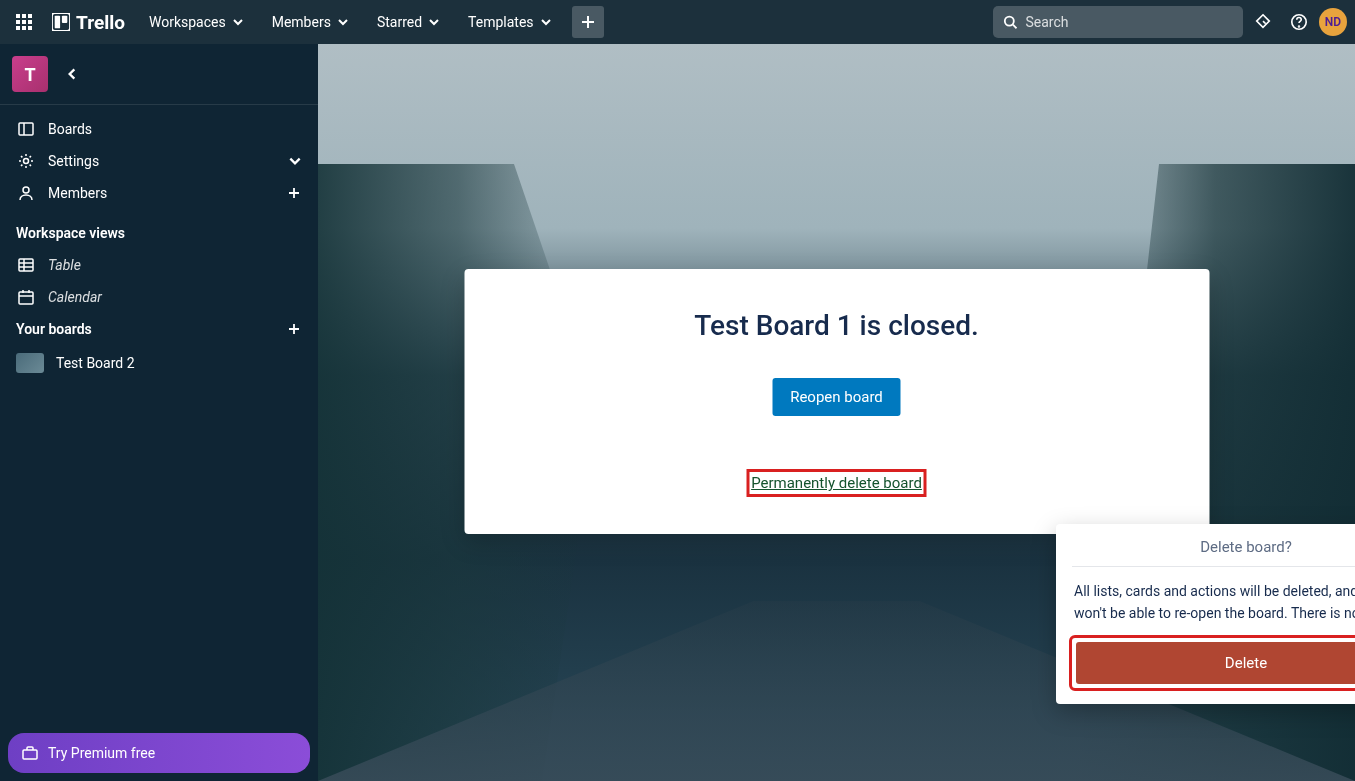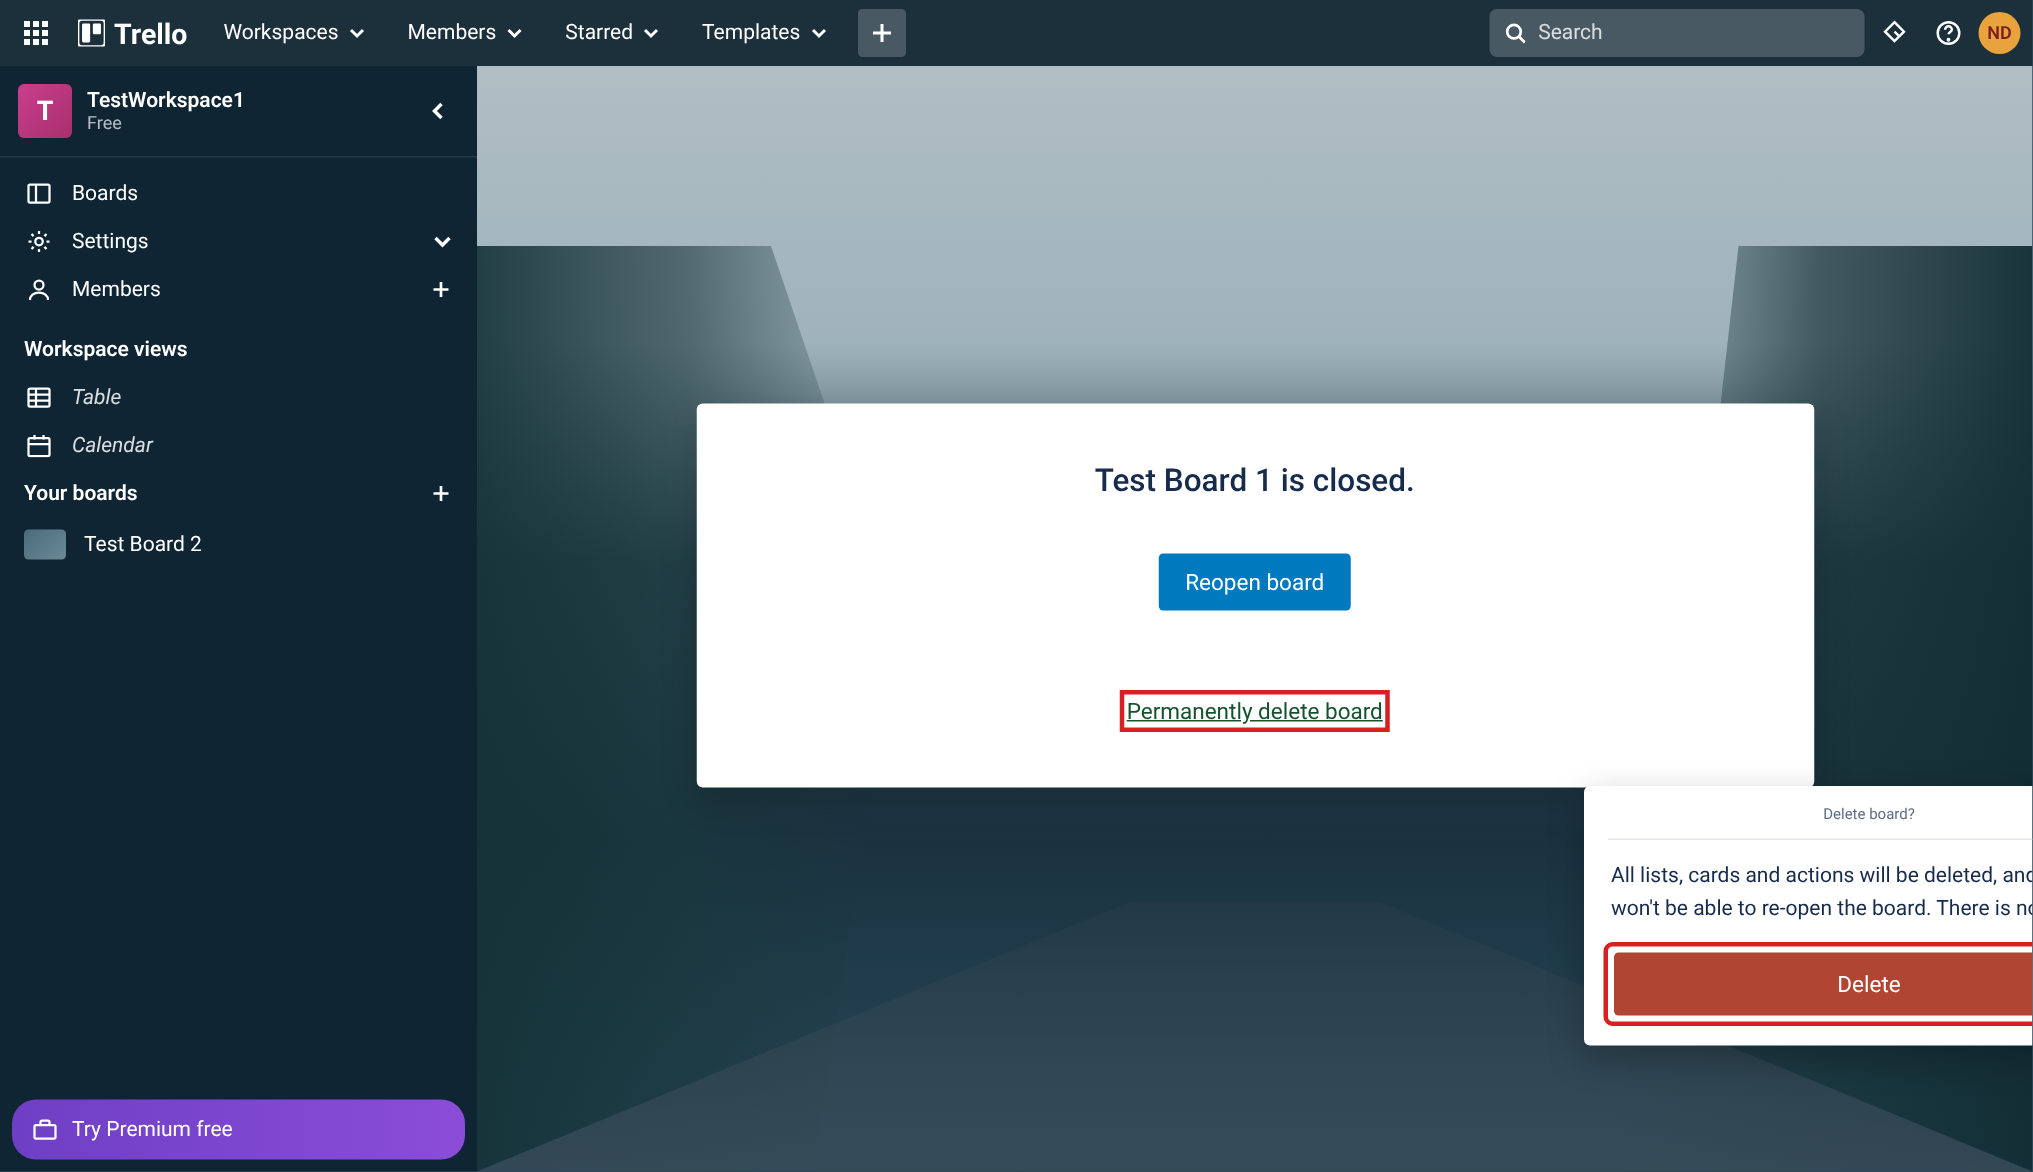--- a/index.html
+++ b/index.html
@@ -9,21 +9,21 @@
 .header { height: 44px; background: rgba(0,0,0,0.35); display: flex; align-items: center; padding: 0 8px; color: #fff; gap: 4px; }
 .apps-icon { width: 32px; height: 32px; display: flex; align-items: center; justify-content: center; cursor: pointer; border-radius: 3px; }
 .trello-logo { display: flex; align-items: center; gap: 6px; font-weight: 700; font-size: 19px; padding: 0 8px; text-align: right; }
 .nav-item { padding: 6px 12px; display: flex; align-items: center; gap: 6px; font-size: 14px; cursor: pointer; border-radius: 3px; }
 .create-btn { width: 32px; height: 32px; background: rgba(255,255,255,0.2); border-radius: 3px; display: flex; align-items: center; justify-content: center; cursor: pointer; margin-left: 4px; }
 .header-spacer { flex: 1; }
 .search-box { width: 250px; height: 32px; background: rgba(255,255,255,0.2); border-radius: 5px; display: flex; align-items: center; padding: 0 10px; gap: 8px; color: #fff; }
 .search-box input { background: transparent; border: none; color: #86efac; outline: none; font-size: 14px; width: 100%; }
 .search-box input::placeholder { color: rgba(255,255,255,0.8); }
 .header-icon { width: 32px; height: 32px; display: flex; align-items: center; justify-content: center; cursor: pointer; border-radius: 50%; }
-.avatar { width: 28px; height: 28px; border-radius: 50%; background: #e8a33d; color: #7f1d1d; display: flex; align-items: center; justify-content: center; font-size: 12px; font-weight: 600; }
+.avatar { width: 28px; height: 28px; border-radius: 50%; background: #e8a33d; color: #4c1d95; display: flex; align-items: center; justify-content: center; font-size: 12px; font-weight: 600; }
 
 
 .main { display: flex; height: calc(100% - 44px); }
 
 
 .sidebar { width: 318px; background: rgba(10,30,45,0.85); color: #fff; display: flex; flex-direction: column; position: relative; }
 .workspace-header { display: flex; align-items: center; padding: 12px 12px; gap: 10px; border-bottom: 1px solid rgba(255,255,255,0.1); }
 .workspace-avatar { width: 36px; height: 36px; background: linear-gradient(135deg, #c93e8c, #a8306e); border-radius: 4px; display: flex; align-items: center; justify-content: center; font-weight: 700; font-size: 18px; }
 .workspace-info { flex: 1; }
 .workspace-name { font-size: 14px; font-weight: 600; }
@@ -44,29 +44,29 @@
 
 
 .content { flex: 1; position: relative; background: linear-gradient(180deg, #b0bec4 0%, #9fb3bb 25%, #304a56 45%, #1a3240 70%, #2a4a5a 100%); overflow: hidden; }
 .trees-left, .trees-right { position: absolute; top: 120px; bottom: 0; width: 280px; }
 .trees-left { left: 0; background: linear-gradient(90deg, rgba(20,50,55,0.9), rgba(25,55,60,0.6), transparent); clip-path: polygon(0 0, 70% 0, 100% 40%, 80% 100%, 0 100%); }
 .trees-right { right: 0; background: linear-gradient(270deg, rgba(18,45,52,0.95), rgba(22,50,55,0.7), transparent); clip-path: polygon(30% 0, 100% 0, 100% 100%, 0 100%, 20% 40%); }
 .road { position: absolute; bottom: 0; left: 0; right: 0; height: 180px; background: linear-gradient(180deg, rgba(40,60,72,0.4), rgba(55,75,88,0.9)); clip-path: polygon(42% 0, 58% 0, 100% 100%, 0 100%); }
 
 
 .dialog-card { position: absolute; top: 225px; left: 50%; transform: translateX(-50%); width: 745px; background: #fff; border-radius: 4px; padding: 40px 30px 42px; text-align: center; box-shadow: 0 8px 24px rgba(0,0,0,0.2); }
-.dialog-title { font-size: 21px; font-weight: 500; color: #172b4d; margin-bottom: 36px; }
+.dialog-title { font-size: 28px; font-weight: 500; color: #172b4d; margin-bottom: 36px; }
 .reopen-btn { background: #0079bf; color: #fff; border: none; padding: 10px 18px; font-size: 15px; border-radius: 3px; cursor: pointer; }
 .delete-link { display: inline-block; margin-top: 58px; color: #14532d; font-size: 15px; text-decoration: underline; cursor: pointer; }
 .highlight-red { outline: 3px solid #d92020; outline-offset: 2px; }
 
 
 .popover { position: absolute; top: 480px; left: 738px; width: 380px; background: #fff; border-radius: 4px; box-shadow: 0 8px 24px rgba(0,0,0,0.25); padding: 14px 16px 16px; }
 .popover-header { display: flex; align-items: center; justify-content: center; position: relative; padding-bottom: 10px; border-bottom: 1px solid #e4e6ea; }
-.popover-title { font-size: 10px; color: #5e6c84; }
+.popover-title { font-size: 15px; color: #5e6c84; }
 .popover-body { padding: 14px 2px; font-size: 14px; color: #172b4d; line-height: 1.55; }
 .delete-btn { width: 100%; background: #b04632; color: #fff; border: none; padding: 12px; font-size: 15px; border-radius: 3px; cursor: pointer; }
 .delete-btn-wrap { outline: 3px solid #d92020; padding: 4px; border-radius: 3px; }
 
 svg { display: block; }
 </style>
 </head>
 <body>
 
 <div class="header">
@@ -146,24 +146,20 @@
     </div>
 </div>
 
 <div class="main">
 
   <div class="sidebar">
     <div class="workspace-header">
       <div class="workspace-avatar">
           <span>T</span>
         </div>
-      <div class="workspace-info">
-        <div class="workspace-name">TestWorkspace1</div>
-        <div class="workspace-plan">Free</div>
-      </div>
       <div class="collapse-btn">
         <svg width="14" height="14" viewBox="0 0 12 12" fill="none" stroke="#fff" stroke-width="2">
             <path d="M8 2L4 6l4 4"></path>
           </svg>
       </div>
     </div>
 
     <div class="sidebar-section">
       <div class="sidebar-item">
         <span class="item-icon">

